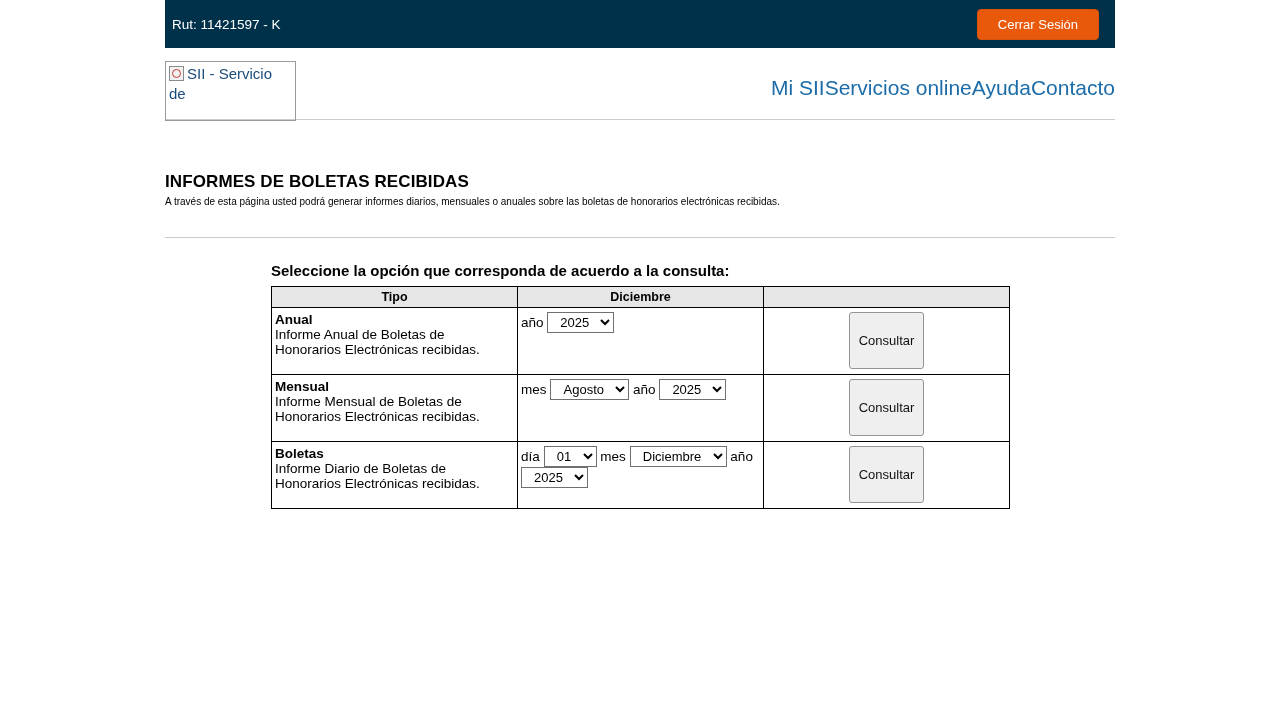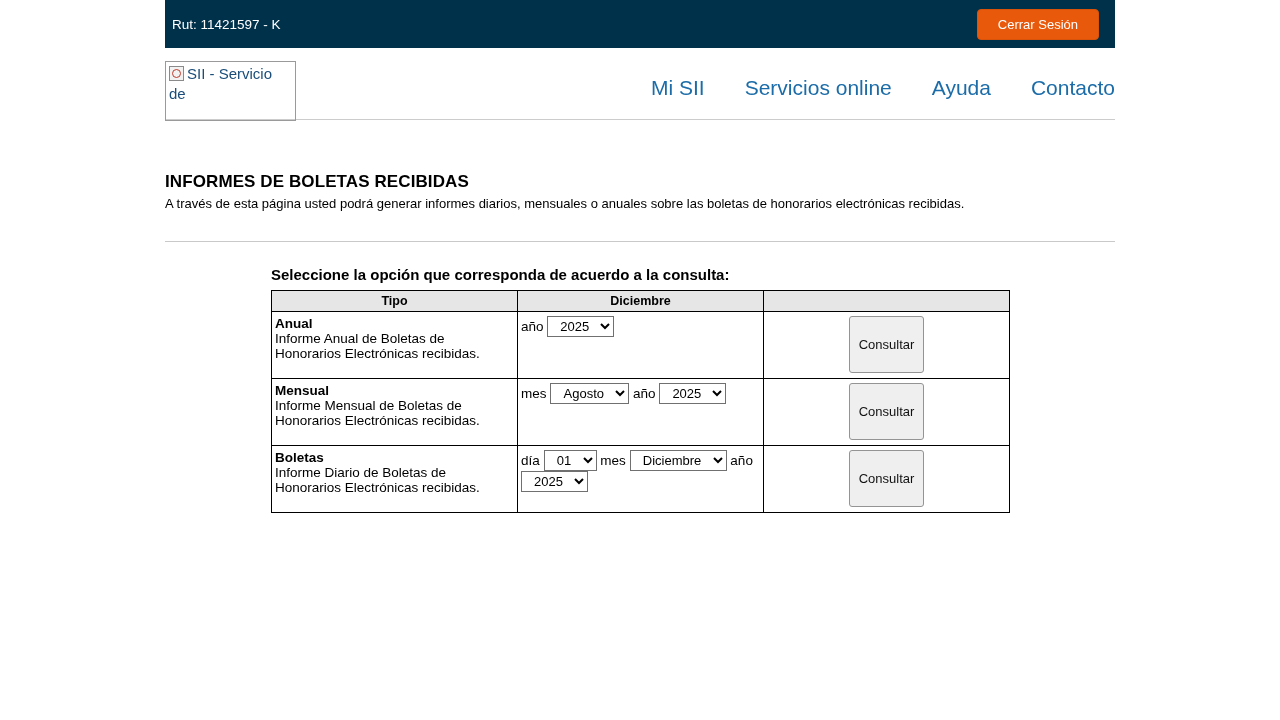--- a/index.html
+++ b/index.html
@@ -86,21 +86,20 @@
     content: "";
     position: absolute;
     left: 2px; top: 2px;
     width: 7px; height: 7px;
     border: 1px solid #c0392b;
     border-radius: 50%;
   }
   .nav {
     display: flex;
     align-items: center;
-    gap: 40px;
     margin-top: 28px;
     padding-right: 0px;
     justify-content: space-between;
   }
   .nav a {
     color: #1b6ca8;
     font-size: 21px;
     text-decoration: none;
     white-space: nowrap;
   }
@@ -110,21 +109,21 @@
     padding-top: 52px;
   }
   .page-title {
     font-size: 17px;
     font-weight: bold;
     color: #000000;
     margin: 0 0 4px 0;
     letter-spacing: 0.1px;
   }
   .page-desc {
-    font-size: 13px;
+    font-size: 10px;
     color: #000000;
     margin: 0;
   }
   .divider {
     border: 0;
     border-top: 1px solid #c9c9c9;
     margin: 30px 0 0 0;
   }
 
   .form-area {

